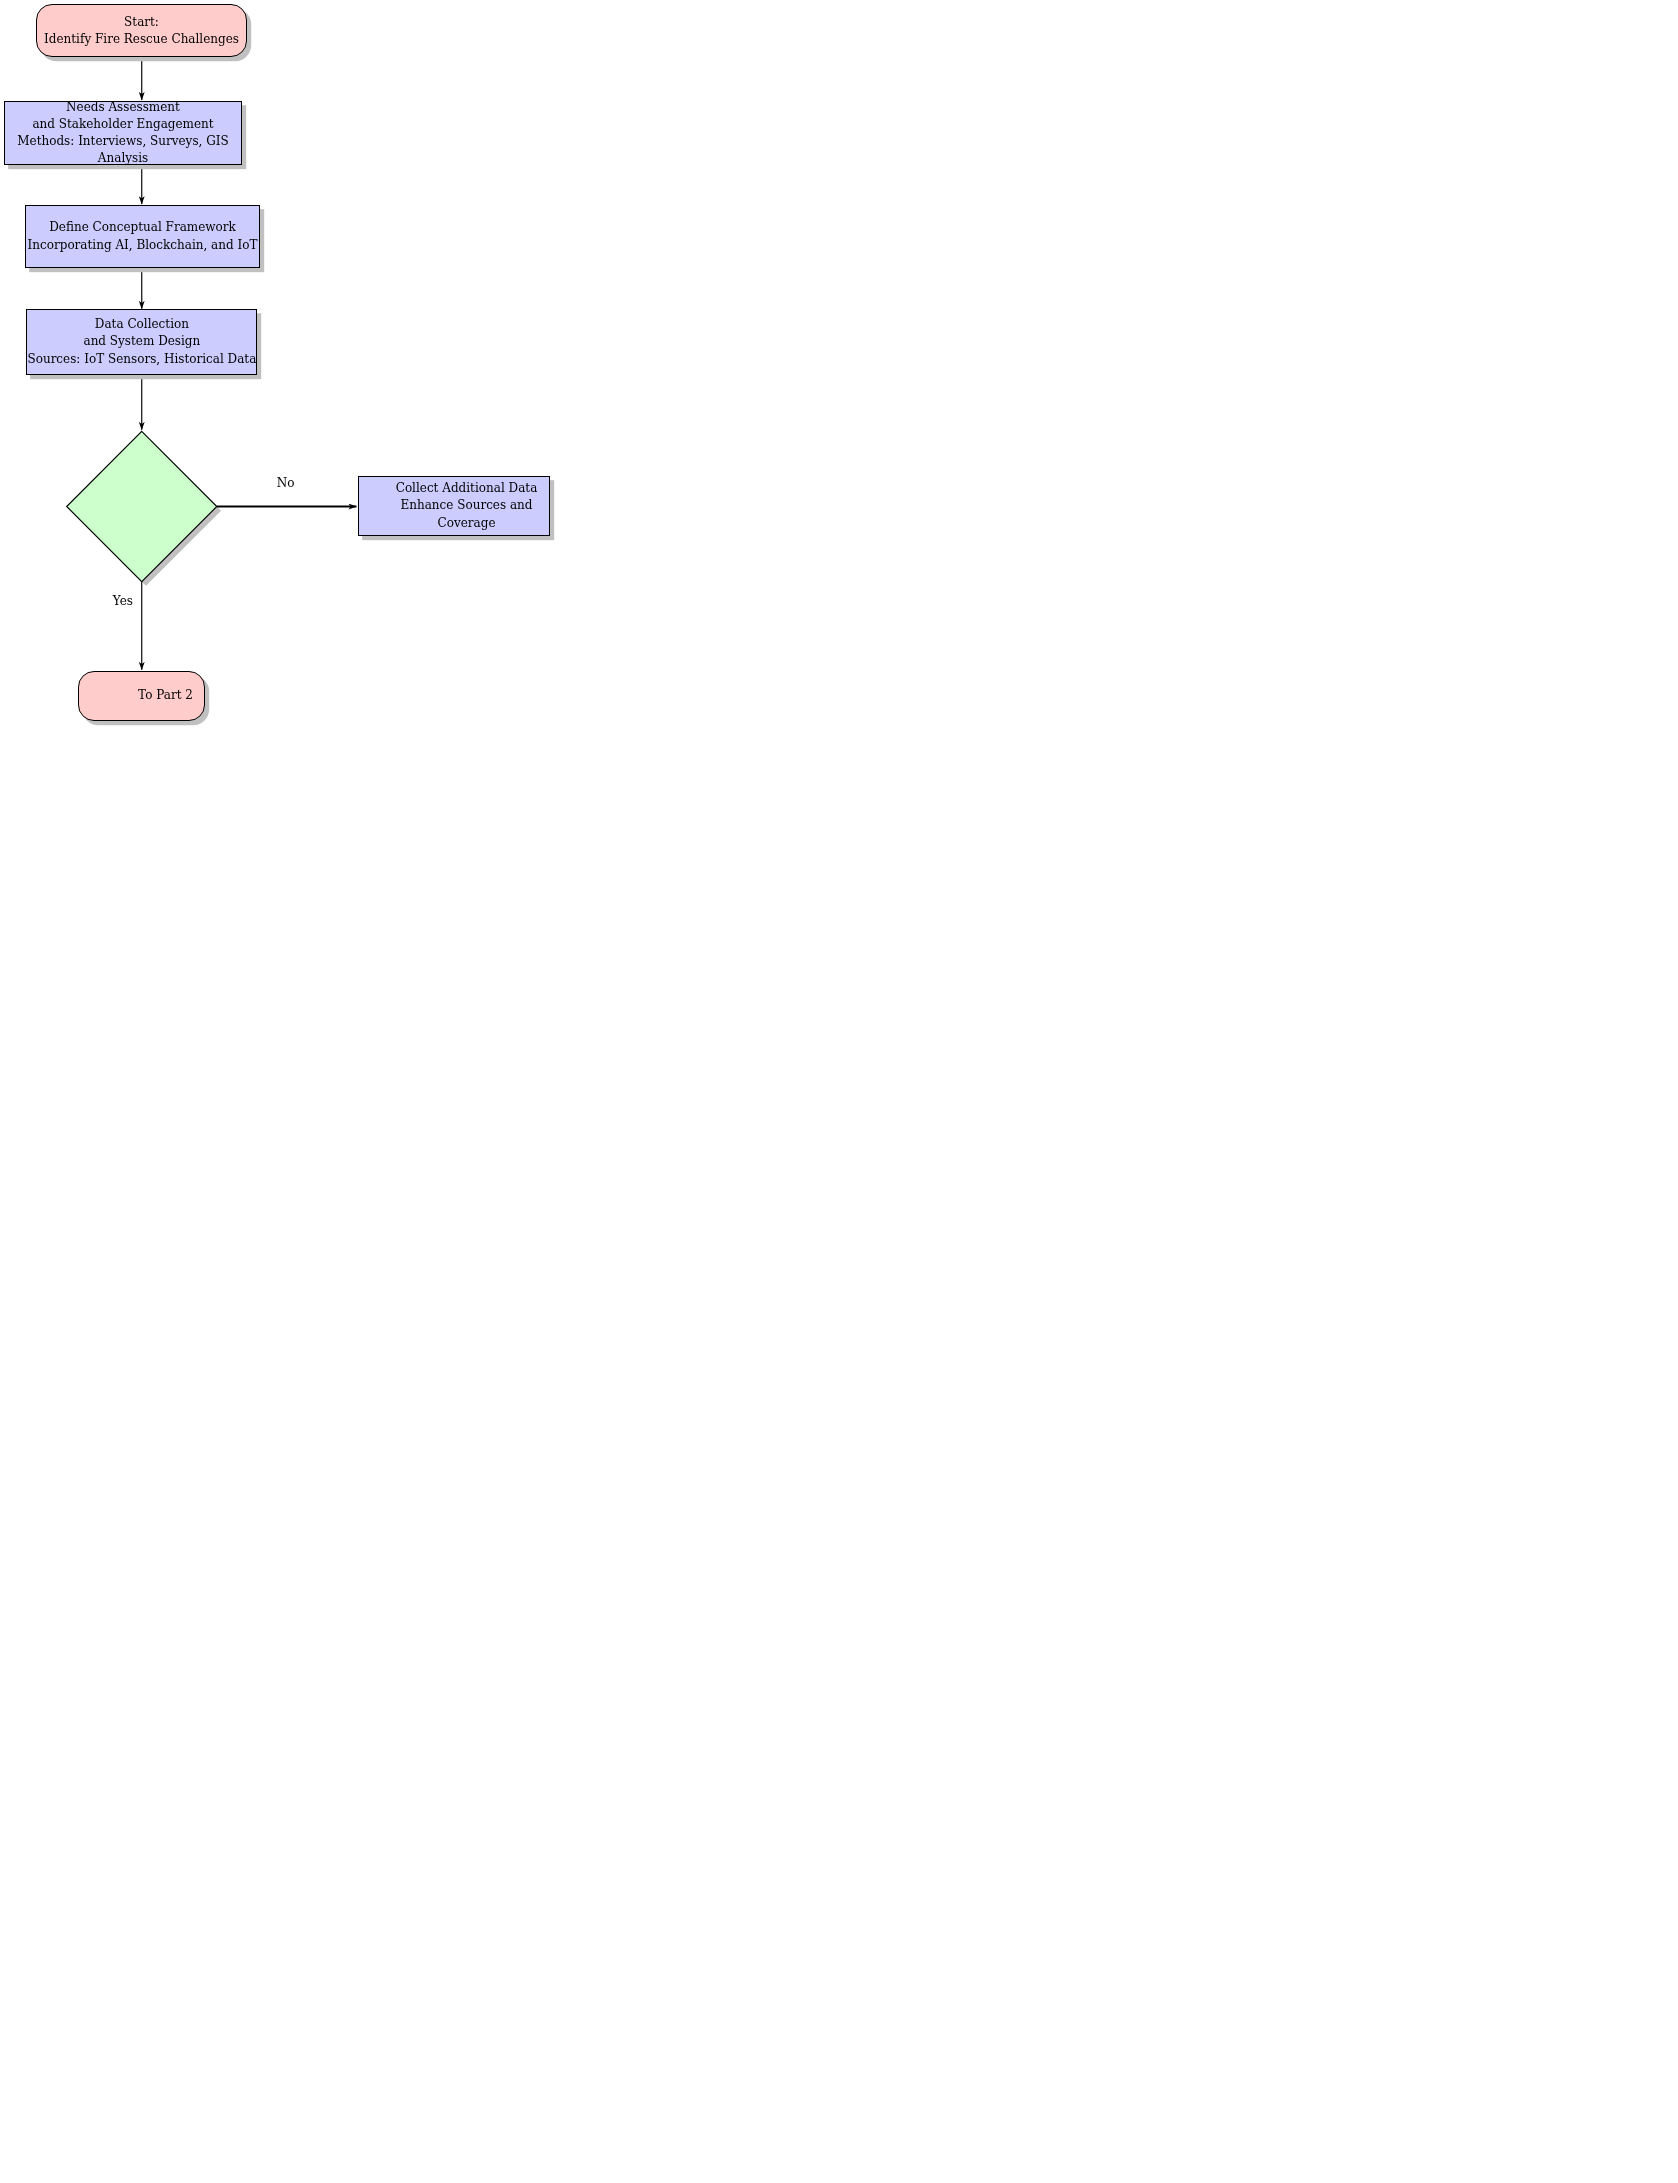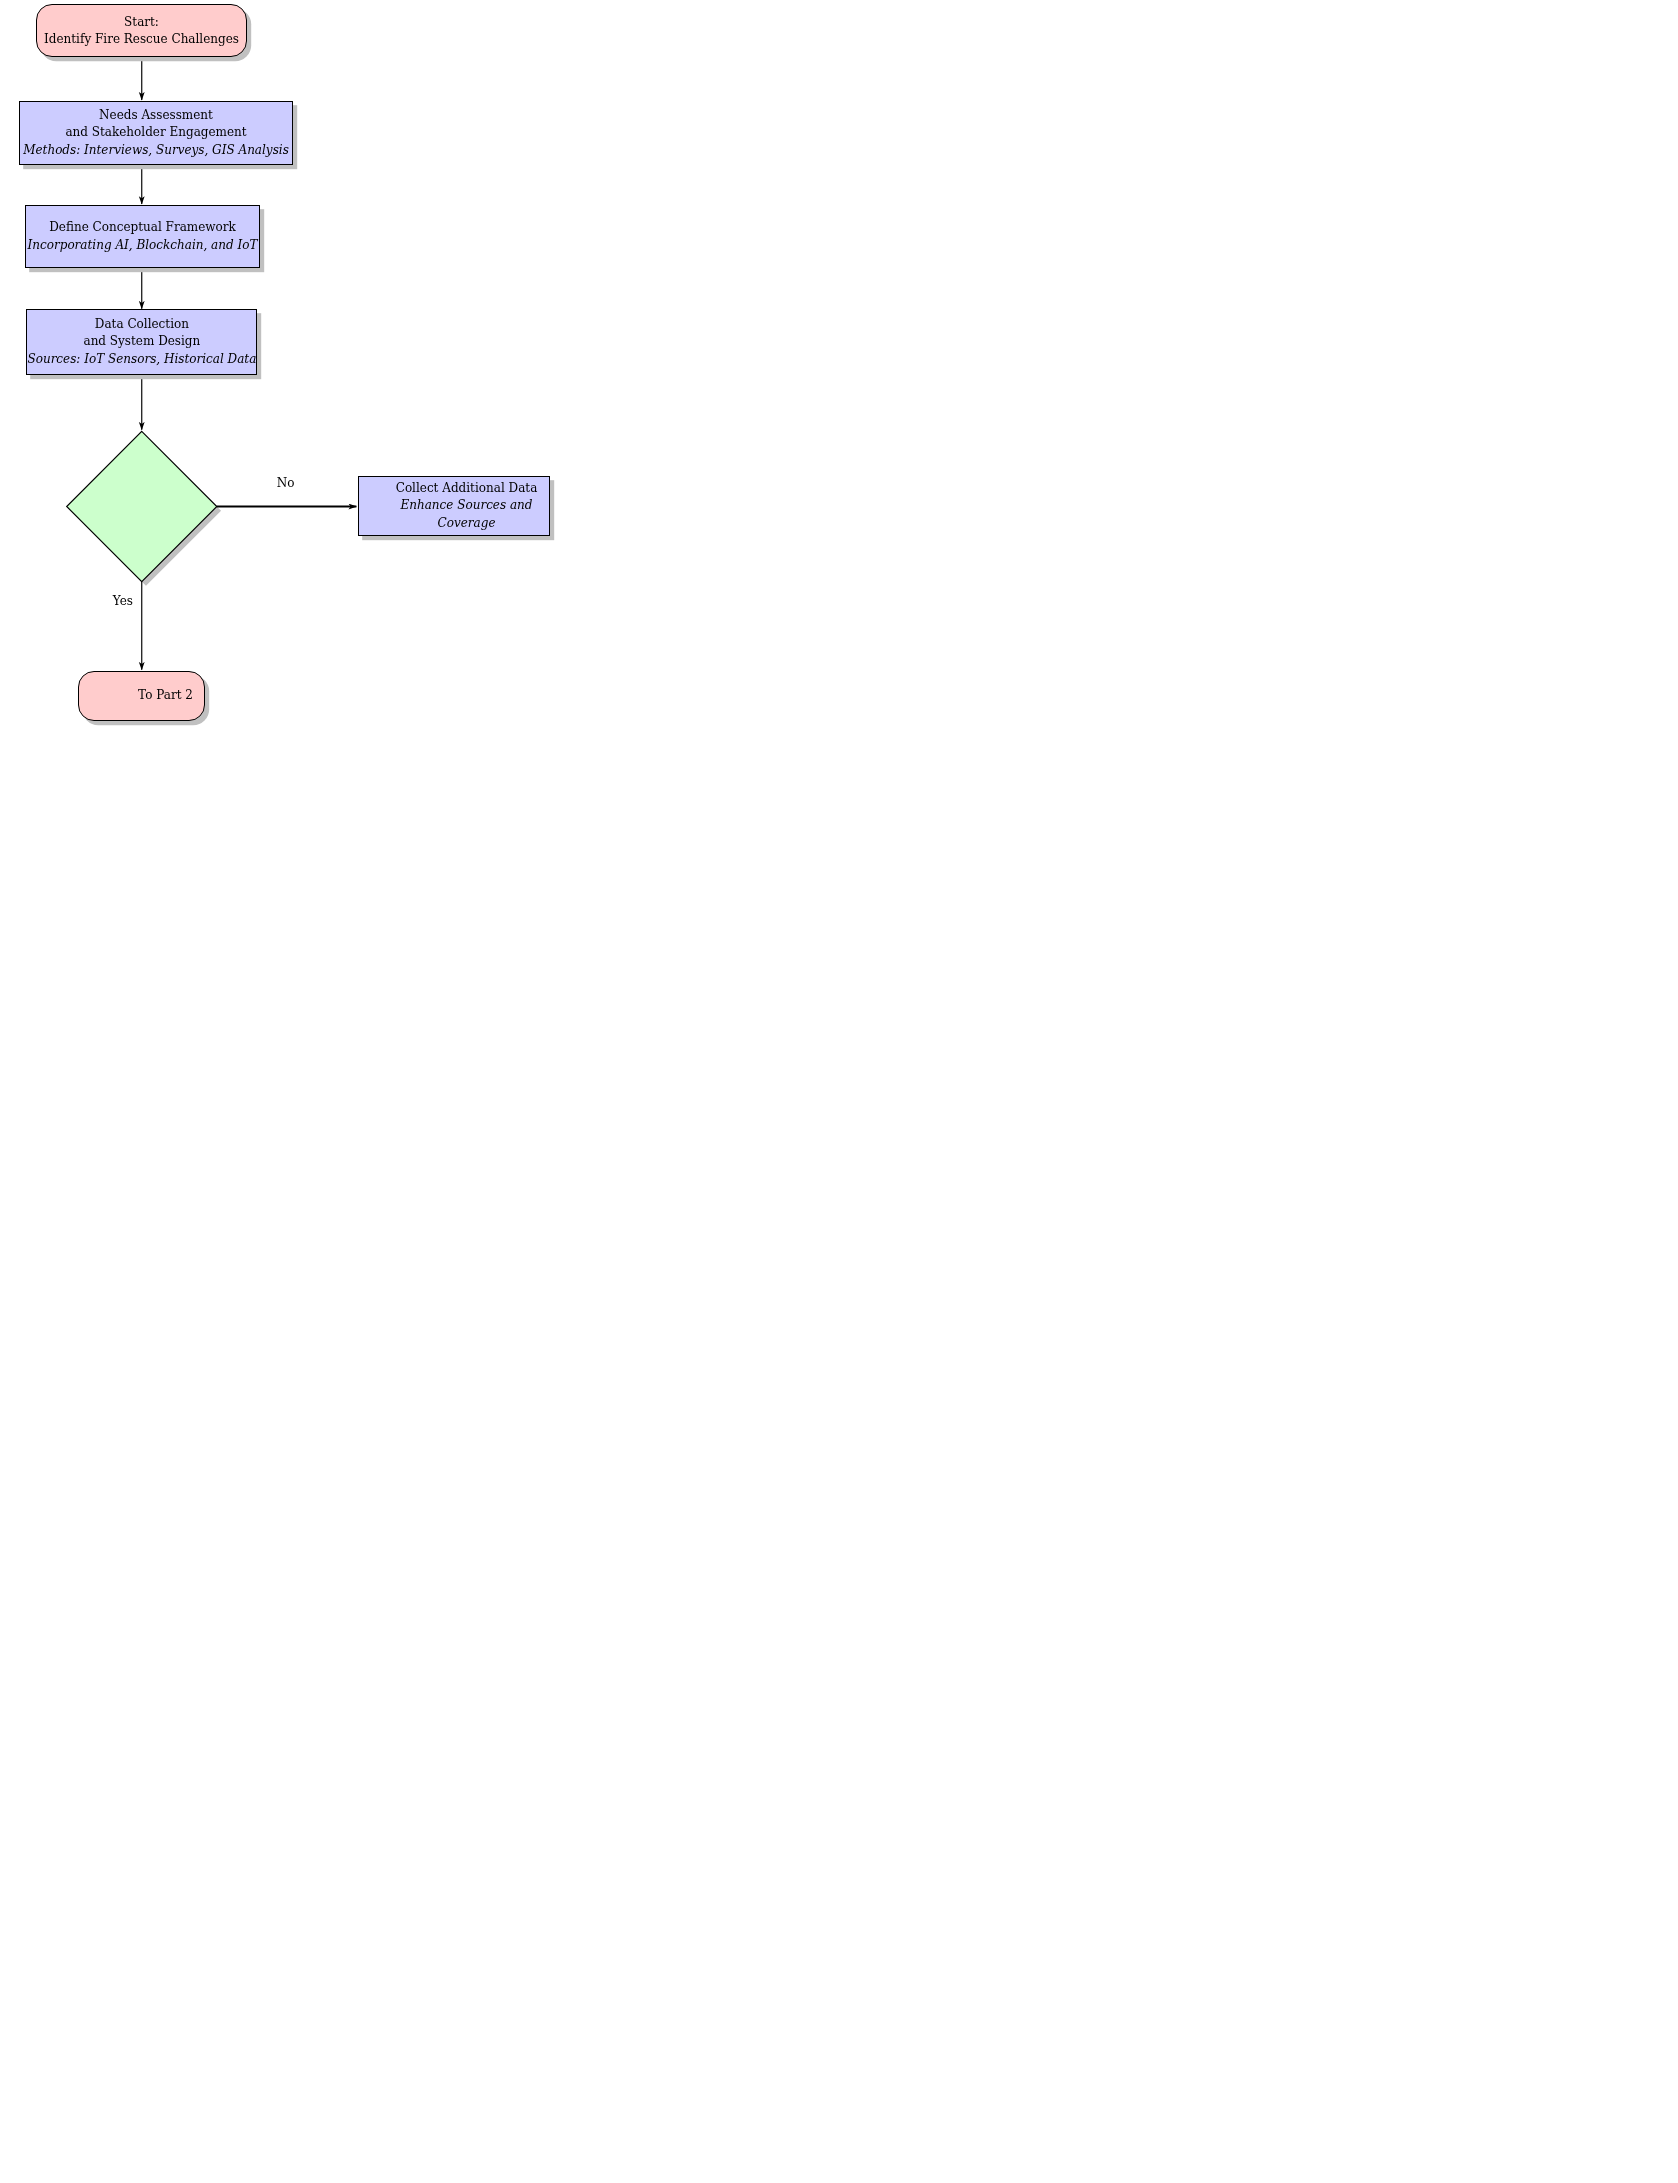--- a/index.html
+++ b/index.html
@@ -66,21 +66,20 @@
   .decision-label {
     position: absolute;
     display: flex;
     align-items: center;
     justify-content: center;
     text-align: center;
     font-size: 12px;
     pointer-events: none;
   }
   .subtitle {
-    font-style: italic;
     text-align: center;
   }
   .edge-label {
     position: absolute;
     font-size: 12px;
     line-height: 1.1;
   }
   .edge-label.no-pos {
     left: 254px;
     top: 477px;
@@ -117,21 +116,21 @@
     <line class="edge thin" x1="268" y1="710" x2="268" y2="813" marker-end="url(#arrow)"></line>
     <line class="edge thick" x1="410" y1="958" x2="674" y2="958" marker-end="url(#arrow)"></line>
     <line class="edge thin" x1="268" y1="1100" x2="268" y2="1267" marker-end="url(#arrow)"></line>
   </svg>
 
   <div class="node round" style="left:36px; top:4.2px; width:211px; height:53px;">
     <div>Start:</div>
     <div>Identify Fire Rescue Challenges</div>
   </div>
 
-  <div class="node process" style="left:19px; top:101px; width:274px; height:64px;">
+  <div class="node process" style="left:4px; top:101px; width:238px; height:64px;">
     <div>Needs Assessment</div>
     <div>and Stakeholder Engagement</div>
     <div class="subtitle">Methods: Interviews, Surveys, GIS Analysis</div>
   </div>
 
   <div class="node process" style="left:26.4px; top:309px; width:231px; height:66px;">
     <div>Data Collection</div>
     <div>and System Design</div>
     <div class="subtitle">Sources: IoT Sensors, Historical Data</div>
   </div>

